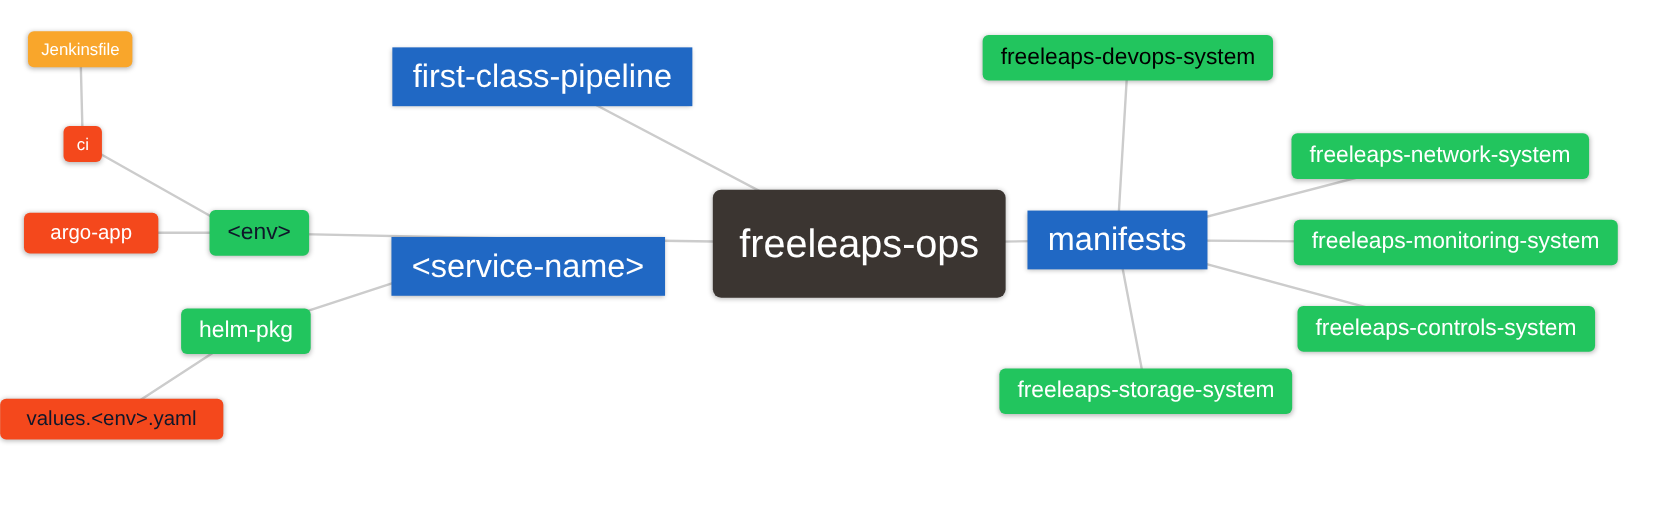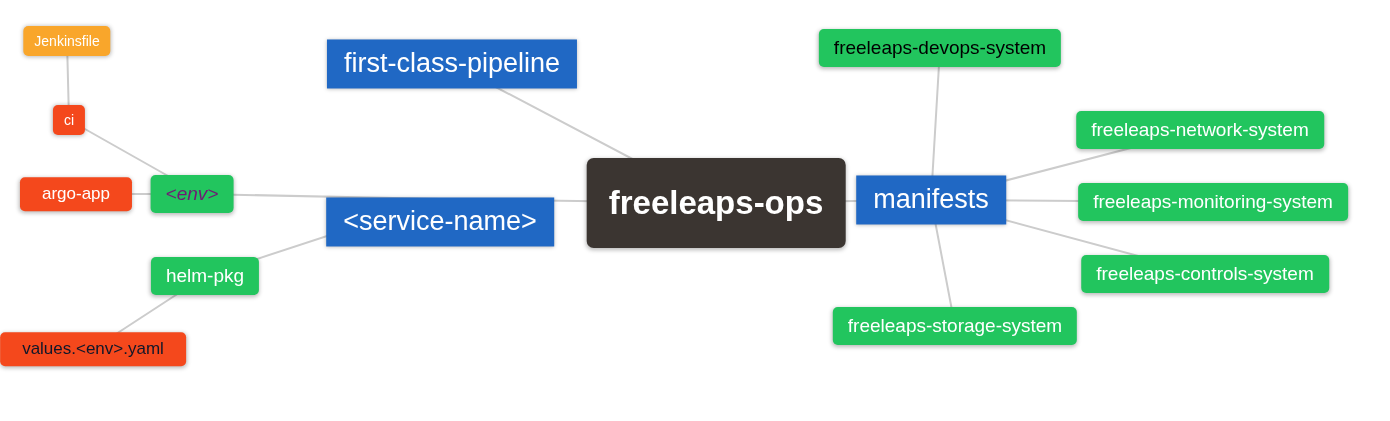--- a/index.html
+++ b/index.html
@@ -17,21 +17,21 @@
     z-index:2;
     color:#ffffff;
     white-space:nowrap;
     text-align:center;
     line-height:1.15;
     border-radius:0;
     box-shadow:0 1px 4px rgba(0,0,0,.28);
     cursor:pointer;
     user-select:none;
   }
-  .t-root  {font-size:33px;padding:26px 22px;border-radius:7px;font-weight:bold;}
+  .t-root  {font-size:33px;padding:26px 22px;border-radius:7px;}
   .t-branch{font-size:27px;padding:9px 17px;}
   .t-leaf  {font-size:19px;padding:8px 15px;border-radius:5px;}
   .t-sub   {font-size:17px;padding:7px 22px;border-radius:5px;}
   .t-tiny  {font-size:14px;padding:7px 11px;border-radius:5px;}
 </style>
 </head>
 <body>
 
 <div id="canvas">
   <svg id="edges" viewBox="0 0 1390 421" xmlns="http://www.w3.org/2000/svg">
@@ -47,21 +47,21 @@
       <line x1="931" y1="200" x2="940" y2="48" stroke="#cccccc" stroke-width="2" stroke-linecap="round"></line>
       <line x1="931" y1="200" x2="1200" y2="130" stroke="#cccccc" stroke-width="2" stroke-linecap="round"></line>
       <line x1="931" y1="200" x2="1213" y2="202" stroke="#cccccc" stroke-width="2" stroke-linecap="round"></line>
       <line x1="931" y1="200" x2="1205" y2="274" stroke="#cccccc" stroke-width="2" stroke-linecap="round"></line>
       <line x1="931" y1="200" x2="955" y2="326" stroke="#cccccc" stroke-width="2" stroke-linecap="round"></line>
     </svg>
 
   <div class="node t-tiny" style="left: 67px; top: 41px; background: rgb(249, 166, 43); color: rgb(255, 255, 255);">Jenkinsfile</div>
   <div class="node t-tiny" style="left: 69px; top: 120px; background: rgb(244, 72, 28); color: rgb(255, 255, 255);">ci</div>
   <div class="node t-sub" style="left: 76px; top: 194px; background: rgb(244, 72, 28); color: rgb(255, 255, 255);">argo-app</div>
-  <div class="node t-leaf" style="left: 192px; top: 194px; background: rgb(34, 197, 94); color: #701a75; font-style: italic;">&lt;env&gt;</div>
+  <div class="node t-leaf" style="left: 216px; top: 194px; background: rgb(34, 197, 94); color: #0f172a;">&lt;env&gt;</div>
   <div class="node t-branch" style="left: 452px; top: 64px; background: rgb(32, 104, 196); color: rgb(255, 255, 255);">first-class-pipeline</div>
   <div class="node t-branch" style="left: 440px; top: 199px; background: rgb(32, 104, 196); color: rgb(255, 255, 255); margin-top: 23px;">&lt;service-name&gt;</div>
   <div class="node t-leaf" style="left: 205px; top: 276px; background: rgb(34, 197, 94); color: rgb(255, 255, 255);">helm-pkg</div>
   <div class="node t-sub" style="left: 93px; top: 349px; background: rgb(244, 72, 28); color: #0f172a;">values.&lt;env&gt;.yaml</div>
   <div class="node t-root" style="left: 716px; top: 203px; background: rgb(59, 53, 49); color: rgb(255, 255, 255);">freeleaps-ops</div>
   <div class="node t-branch" style="left: 931px; top: 200px; background: rgb(32, 104, 196); color: rgb(255, 255, 255);">manifests</div>
   <div class="node t-leaf" style="left: 940px; top: 48px; background: rgb(34, 197, 94); color: #000000;">freeleaps-devops-system</div>
   <div class="node t-leaf" style="left: 1200px; top: 130px; background: rgb(34, 197, 94); color: rgb(255, 255, 255);">freeleaps-network-system</div>
   <div class="node t-leaf" style="left: 1213px; top: 202px; background: rgb(34, 197, 94); color: rgb(255, 255, 255);">freeleaps-monitoring-system</div>
   <div class="node t-leaf" style="left: 1205px; top: 274px; background: rgb(34, 197, 94); color: rgb(255, 255, 255);">freeleaps-controls-system</div>

